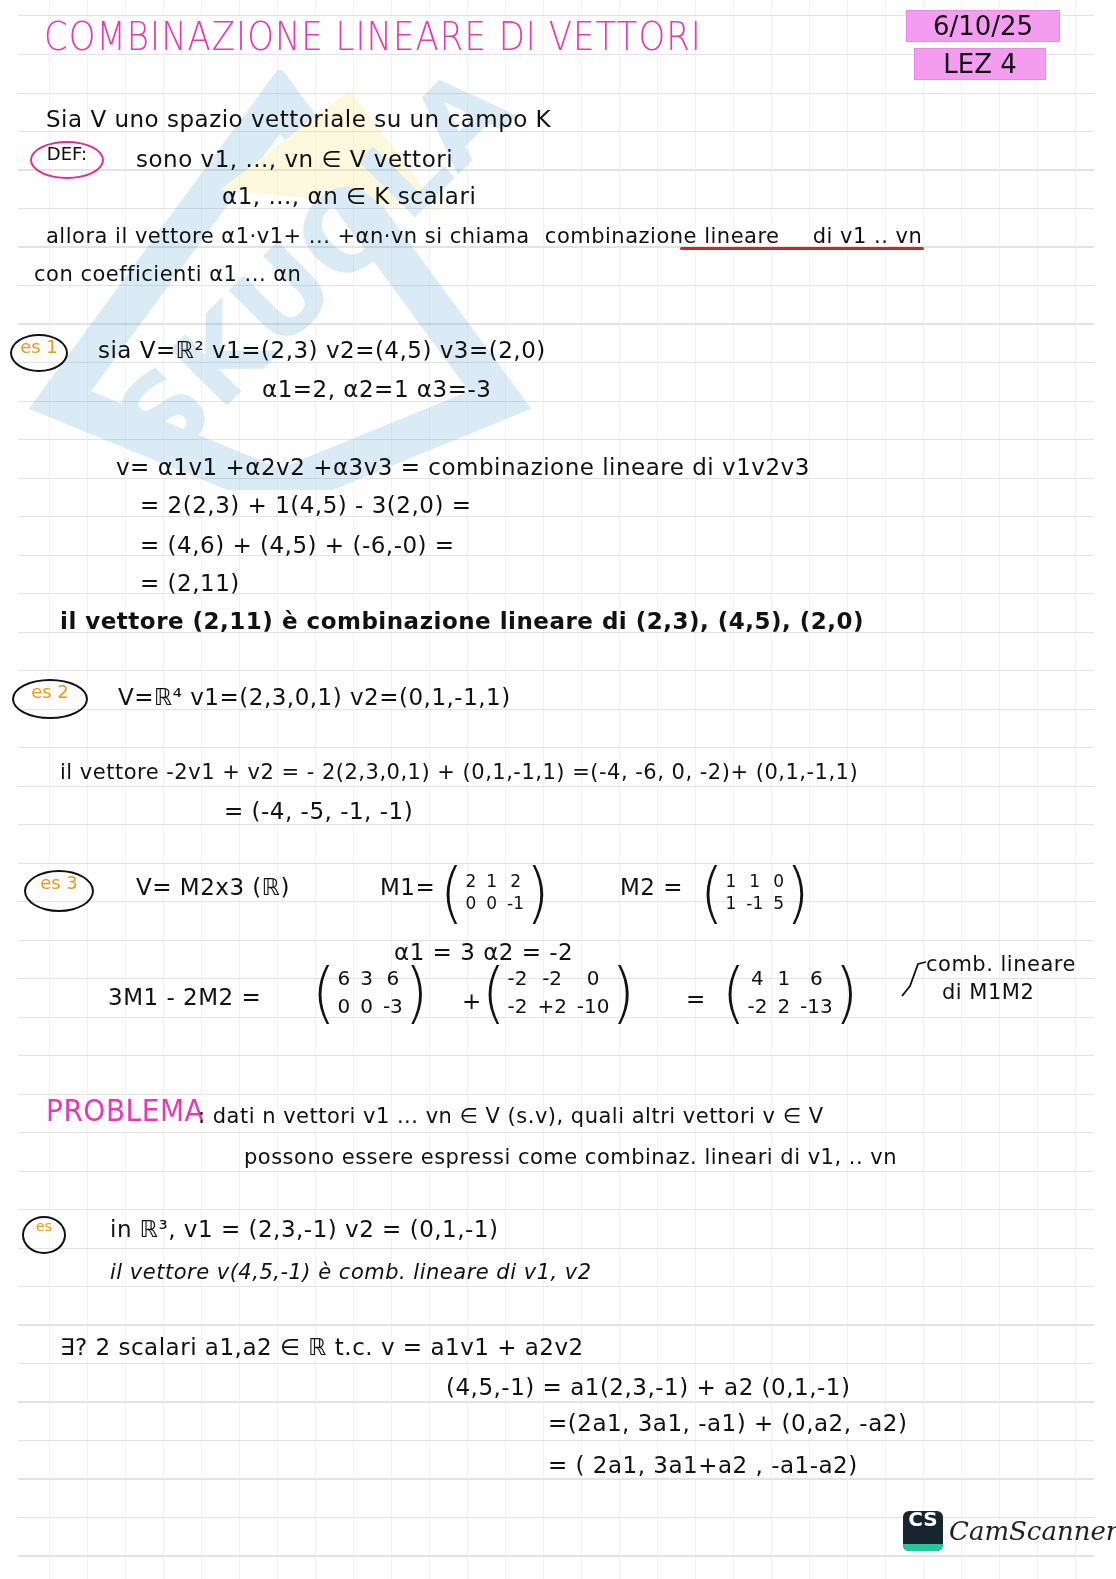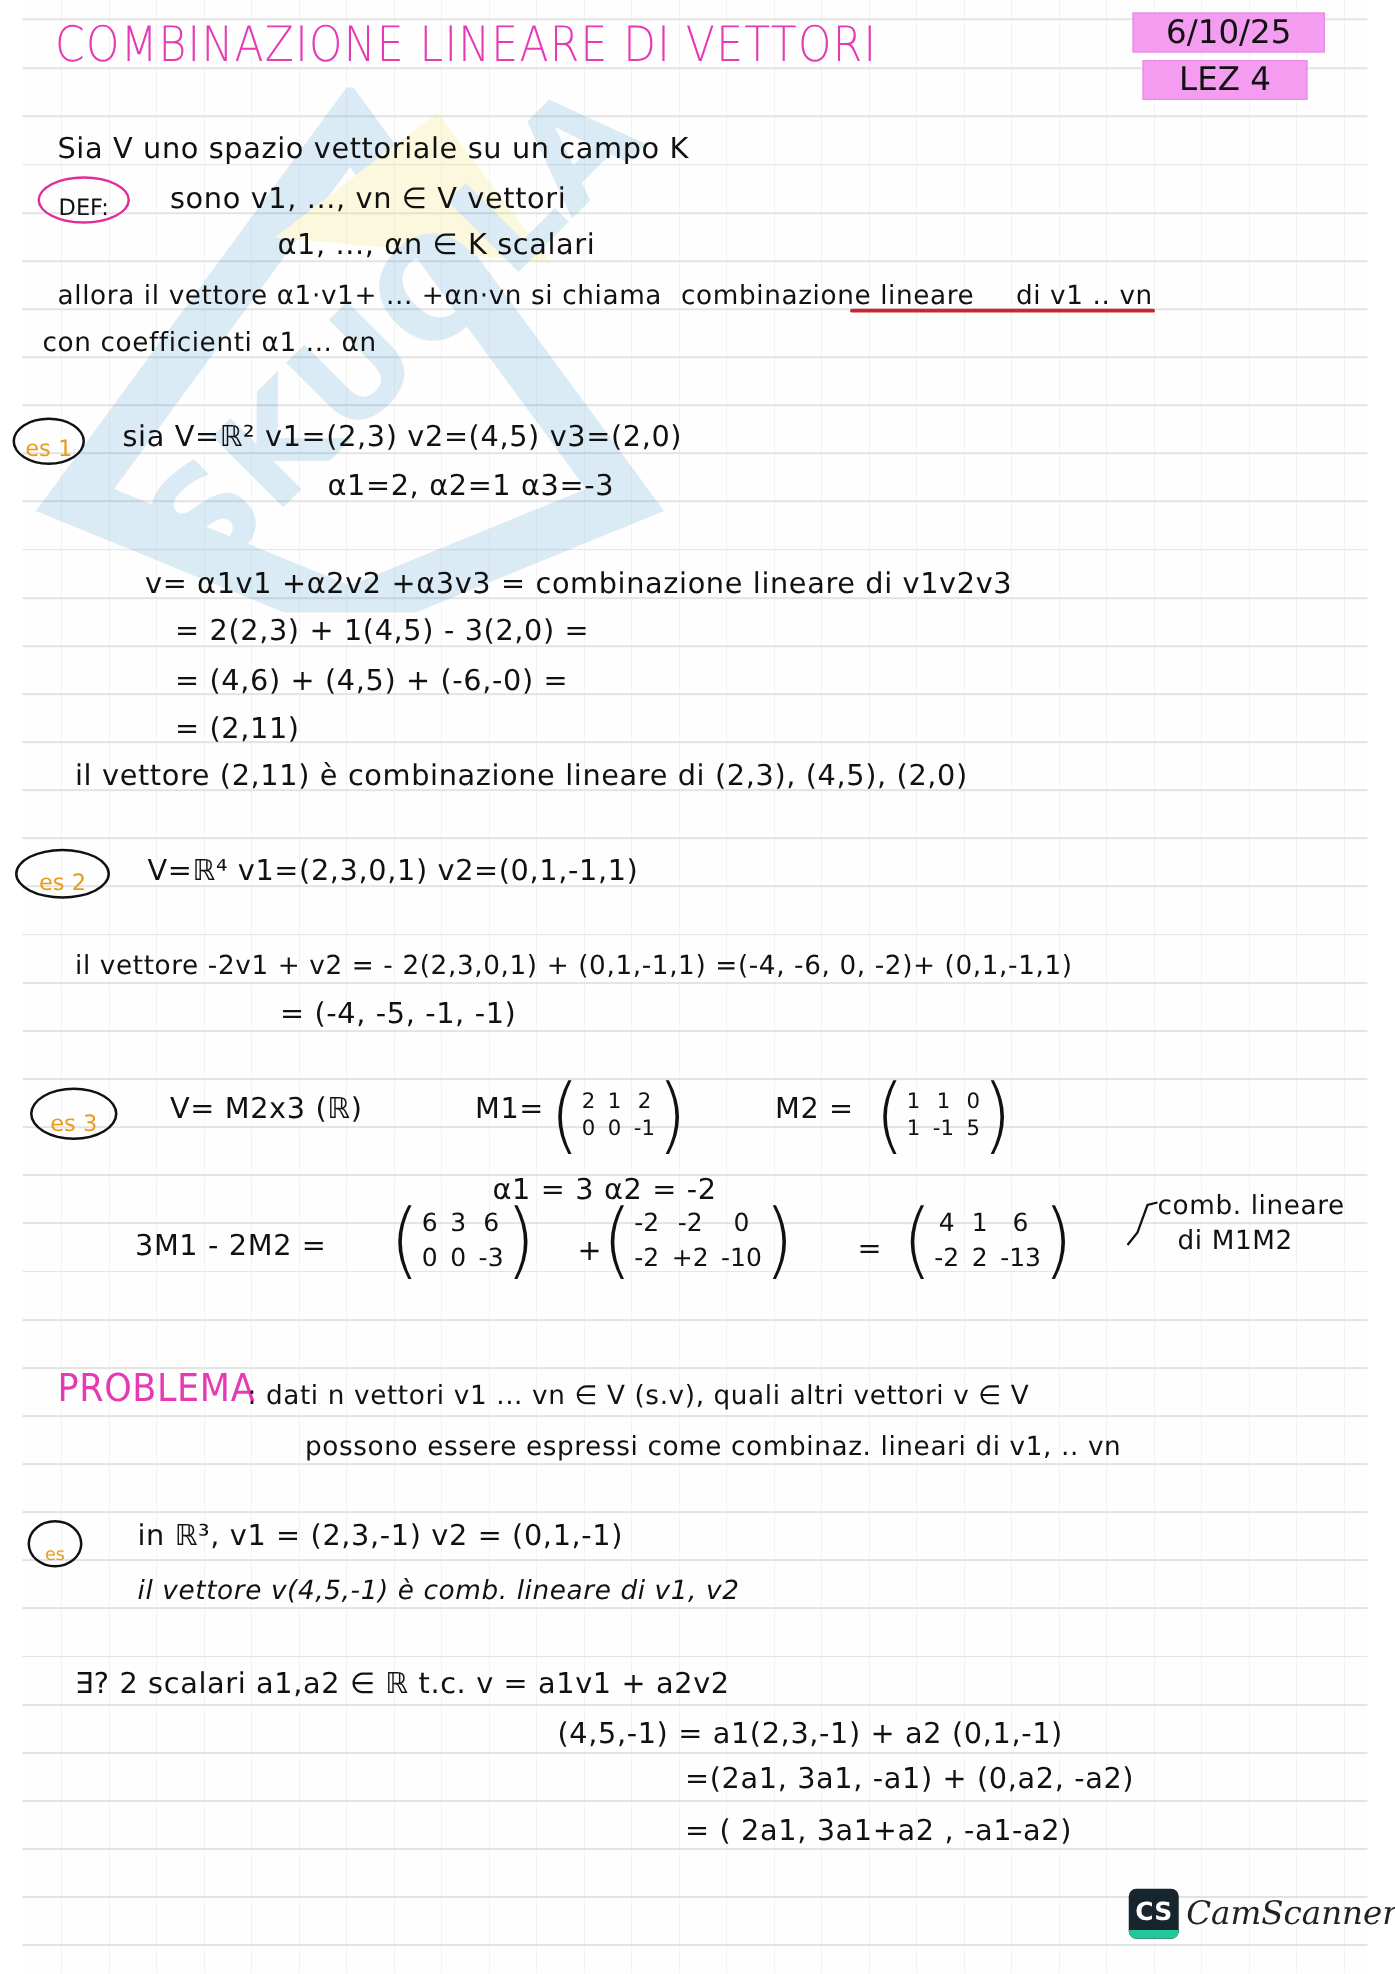--- a/index.html
+++ b/index.html
@@ -31,32 +31,32 @@
   .date-box {
     position: absolute; background: #f49cf0; border: 1px solid #e78ce4;
     color: #111; font-size: 26px; text-align: center;
   }
   .t { font-size: 23px; }
   .ts { font-size: 21px; }
   .pink { color: #e53ab4; }
   .orange { color: #e89a18; }
   .circle {
     position: absolute; border: 2.5px solid #111; border-radius: 50%;
-    display: flex; align-items: flex-end; justify-content: center;
+    display: flex; align-items: flex-start; justify-content: center;
     font-size: 18px;
   }
   .circle.pink-border { border-color: #e02d9a; color:#111; }
   .underline-red { position:absolute; height: 3px; background: #c9272f; border-radius: 2px; }
   .matrix { position: absolute; display: flex; align-items: center; }
   .paren { font-size: 60px; line-height: 1; transform: scaleY(1.1); font-weight: 200; }
   .mgrid { display: grid; font-size: 20px; line-height: 28px; text-align: center; column-gap: 10px; padding: 0 2px; }
   .cs-logo { position: absolute; left: 903px; top: 1511px; display: flex; align-items: center; gap: 6px; }
   .cs-badge {
     width: 40px; height: 40px; background: #17262e; border-radius: 6px; position: relative; overflow: hidden;
-    color: #fff; font-weight: bold; font-size: 20px; display:flex; align-items:center; justify-content:center;
+    color: #fff; font-weight: bold; font-size: 20px; display:flex; align-items:flex-start; justify-content:center;
     font-family: "DejaVu Sans", sans-serif;
   }
   .cs-badge::after { content:""; position:absolute; left:0; right:0; bottom:0; height:7px; background:#22c89a; }
   .cs-text { font-family: "DejaVu Serif", serif; font-size: 26px; color: #222; font-style: italic; }
 </style>
 </head>
 <body>
 
 <div class="page"></div>
 <div class="margin-fade"></div>
@@ -92,21 +92,21 @@
 
 <div class="circle" style="left:10px; top:334px; width:54px; height:34px;">
   <span class="orange">es 1</span>
 </div>
 <div class="hw t" style="left:98px; top:337px;">sia V=ℝ²    v1=(2,3)   v2=(4,5)   v3=(2,0)</div>
 <div class="hw t" style="left:262px; top:376px;">α1=2,   α2=1    α3=-3</div>
 <div class="hw t" style="left:116px; top:454px;">v= α1v1 +α2v2 +α3v3 = combinazione lineare di v1v2v3</div>
 <div class="hw t" style="left:140px; top:492px;">= 2(2,3) + 1(4,5) - 3(2,0) =</div>
 <div class="hw t" style="left:140px; top:532px;">= (4,6) + (4,5) + (-6,-0) =</div>
 <div class="hw t" style="left:140px; top:570px;">= (2,11)</div>
-<div class="hw t" style="left:60px; top:608px;">il vettore (2,11) è combinazione lineare di (2,3), (4,5), (2,0)</div>
+<div class="hw t" style="left:60px; top:608px;font-weight:bold;">il vettore (2,11) è combinazione lineare di (2,3), (4,5), (2,0)</div>
 
 <div class="circle" style="left:12px; top:679px; width:72px; height:36px;">
   <span class="orange">es 2</span>
 </div>
 <div class="hw t" style="left:118px; top:684px;">V=ℝ⁴      v1=(2,3,0,1)    v2=(0,1,-1,1)</div>
 <div class="hw ts" style="left:60px; top:760px;">il vettore   -2v1 + v2 = - 2(2,3,0,1) + (0,1,-1,1) =(-4, -6, 0, -2)+ (0,1,-1,1)</div>
 <div class="hw t" style="left:224px; top:798px;">= (-4, -5, -1, -1)</div>
 
 <div class="circle" style="left:24px; top:870px; width:66px; height:38px;">
   <span class="orange">es 3</span>

